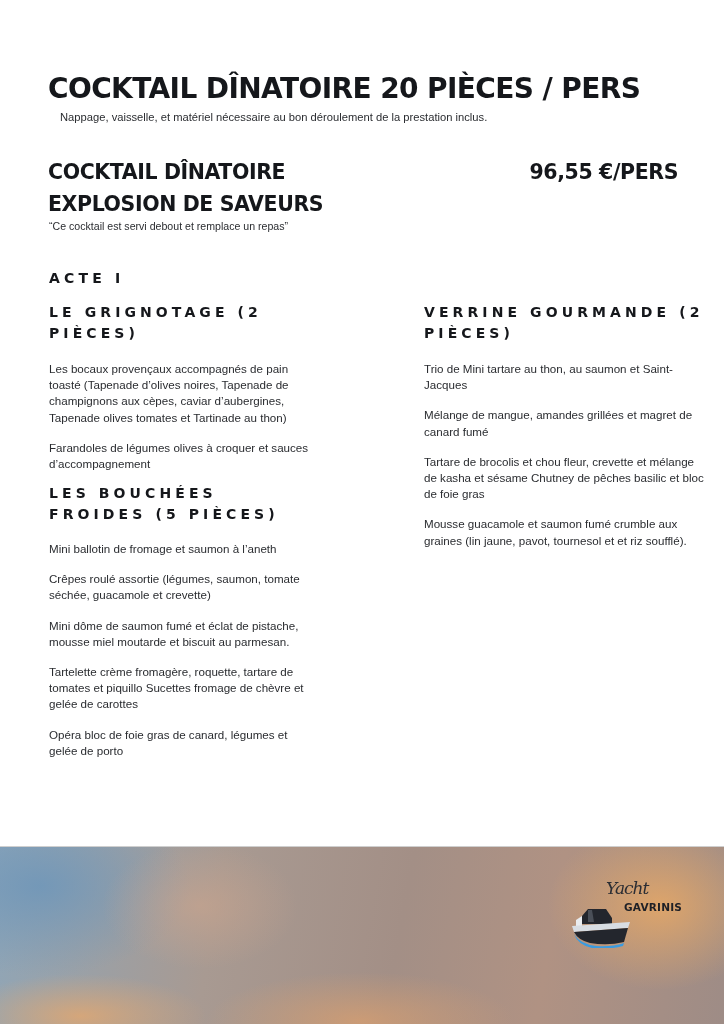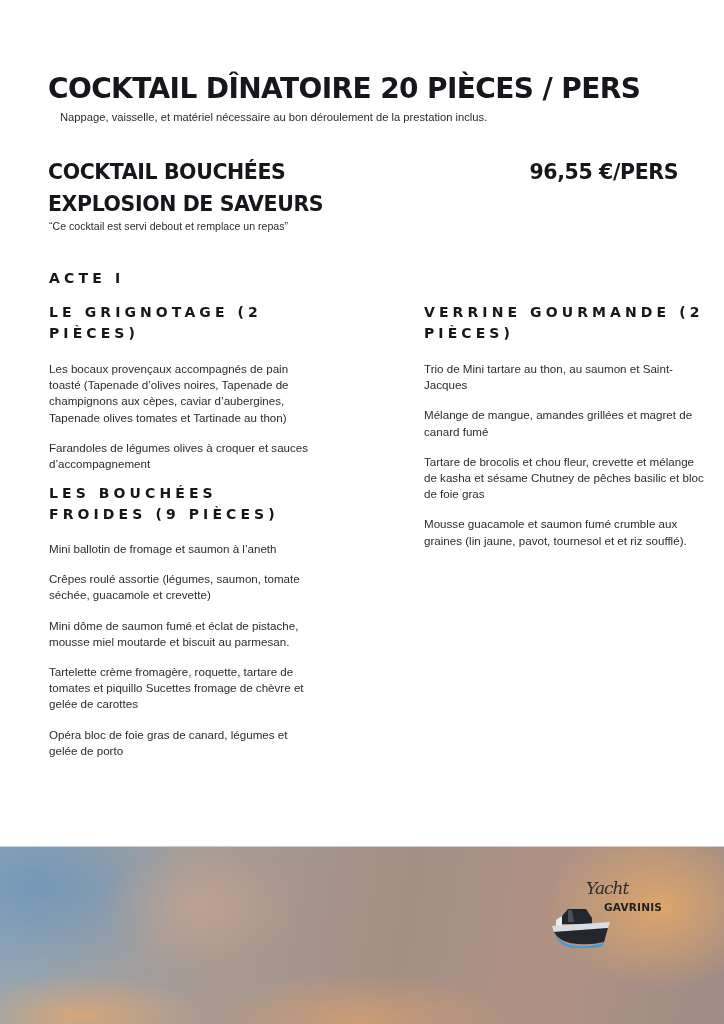--- a/index.html
+++ b/index.html
@@ -60,21 +60,21 @@
       background:
         radial-gradient(ellipse 180px 60px at 80px 170px, rgba(232,168,108,0.75), rgba(232,168,108,0) 70%),
         radial-gradient(ellipse 220px 70px at 360px 175px, rgba(220,160,110,0.7), rgba(220,160,110,0) 70%),
         radial-gradient(ellipse 160px 120px at 660px 60px, rgba(235,170,100,0.8), rgba(235,170,100,0) 70%),
         radial-gradient(ellipse 140px 90px at 200px 60px, rgba(205,165,140,0.6), rgba(205,165,140,0) 70%),
         radial-gradient(ellipse 200px 120px at 40px 40px, rgba(110,150,185,0.85), rgba(110,150,185,0) 75%),
         linear-gradient(100deg, #8fa6b8 0%, #a89a92 30%, #a38f86 55%, #b09283 75%, #9e8c86 100%);
     }
     .footer-divider { position: absolute; left: 0; top: 0; width: 100%; height: 1px; background: #cfcfcf; }
 
-    .logo { position: absolute; left: 548px; top: 876px; width: 140px; height: 80px; }
+    .logo { position: absolute; left: 568px; top: 876px; width: 140px; height: 80px; }
     .logo-script {
       position: absolute; left: 38px; top: 2px;
       font-family: "DejaVu Serif", serif; font-style: italic;
       font-size: 17px; color: #2b2d33; letter-spacing: -1px;
     }
     .logo-brand {
       position: absolute; left: 56px; top: 25px;
       font-family: "DejaVu Sans", sans-serif; font-weight: bold;
       font-size: 10.5px; color: #1e2026; letter-spacing: 0.2px;
     }
@@ -82,35 +82,35 @@
   </style>
 </head>
 <body>
 
 <div>
 
   <h1 class="main-title">COCKTAIL DÎNATOIRE 20 PIÈCES / PERS</h1>
   <p class="main-subtitle">Nappage, vaisselle, et matériel nécessaire au bon déroulement de la prestation inclus.</p>
 
   <div class="menu-name">
-    <div>COCKTAIL BOUCHÉES</div>
+    <div>COCKTAIL DÎNATOIRE</div>
     <div>EXPLOSION DE SAVEURS</div>
   </div>
   <div class="price">96,55 €/PERS</div>
   <p class="tagline">“Ce cocktail est servi debout et remplace un repas”</p>
 
   <h2 class="act-title">ACTE I</h2>
 
   <h3 id="sec1" class="col-left section-title">LE GRIGNOTAGE (2 PIÈCES)</h3>
   <div id="sec1-items" class="col-left item-list">
     <p class="item">Les bocaux provençaux accompagnés de pain toasté (Tapenade d’olives noires, Tapenade de champignons aux cèpes, caviar d’aubergines, Tapenade olives tomates et Tartinade au thon)</p>
     <p class="item">Farandoles de légumes olives à croquer et sauces d’accompagnement</p>
   </div>
 
-  <h3 id="sec2" class="col-left section-title">LES BOUCHÉES FROIDES (9 PIÈCES)</h3>
+  <h3 id="sec2" class="col-left section-title">LES BOUCHÉES FROIDES (5 PIÈCES)</h3>
   <div id="sec2-items" class="col-left item-list">
     <p class="item">Mini ballotin de fromage et saumon à l’aneth</p>
     <p class="item">Crêpes roulé assortie (légumes, saumon, tomate séchée, guacamole et crevette)</p>
     <p class="item">Mini dôme de saumon fumé et éclat de pistache, mousse miel moutarde et biscuit au parmesan.</p>
     <p class="item">Tartelette crème fromagère, roquette, tartare de tomates et piquillo Sucettes fromage de chèvre et gelée de carottes</p>
     <p class="item">Opéra bloc de foie gras de canard, légumes et gelée de porto</p>
   </div>
 
   <h3 id="sec3" class="col-right section-title">VERRINE GOURMANDE (2 PIÈCES)</h3>
   <div id="sec3-items" class="col-right item-list">

